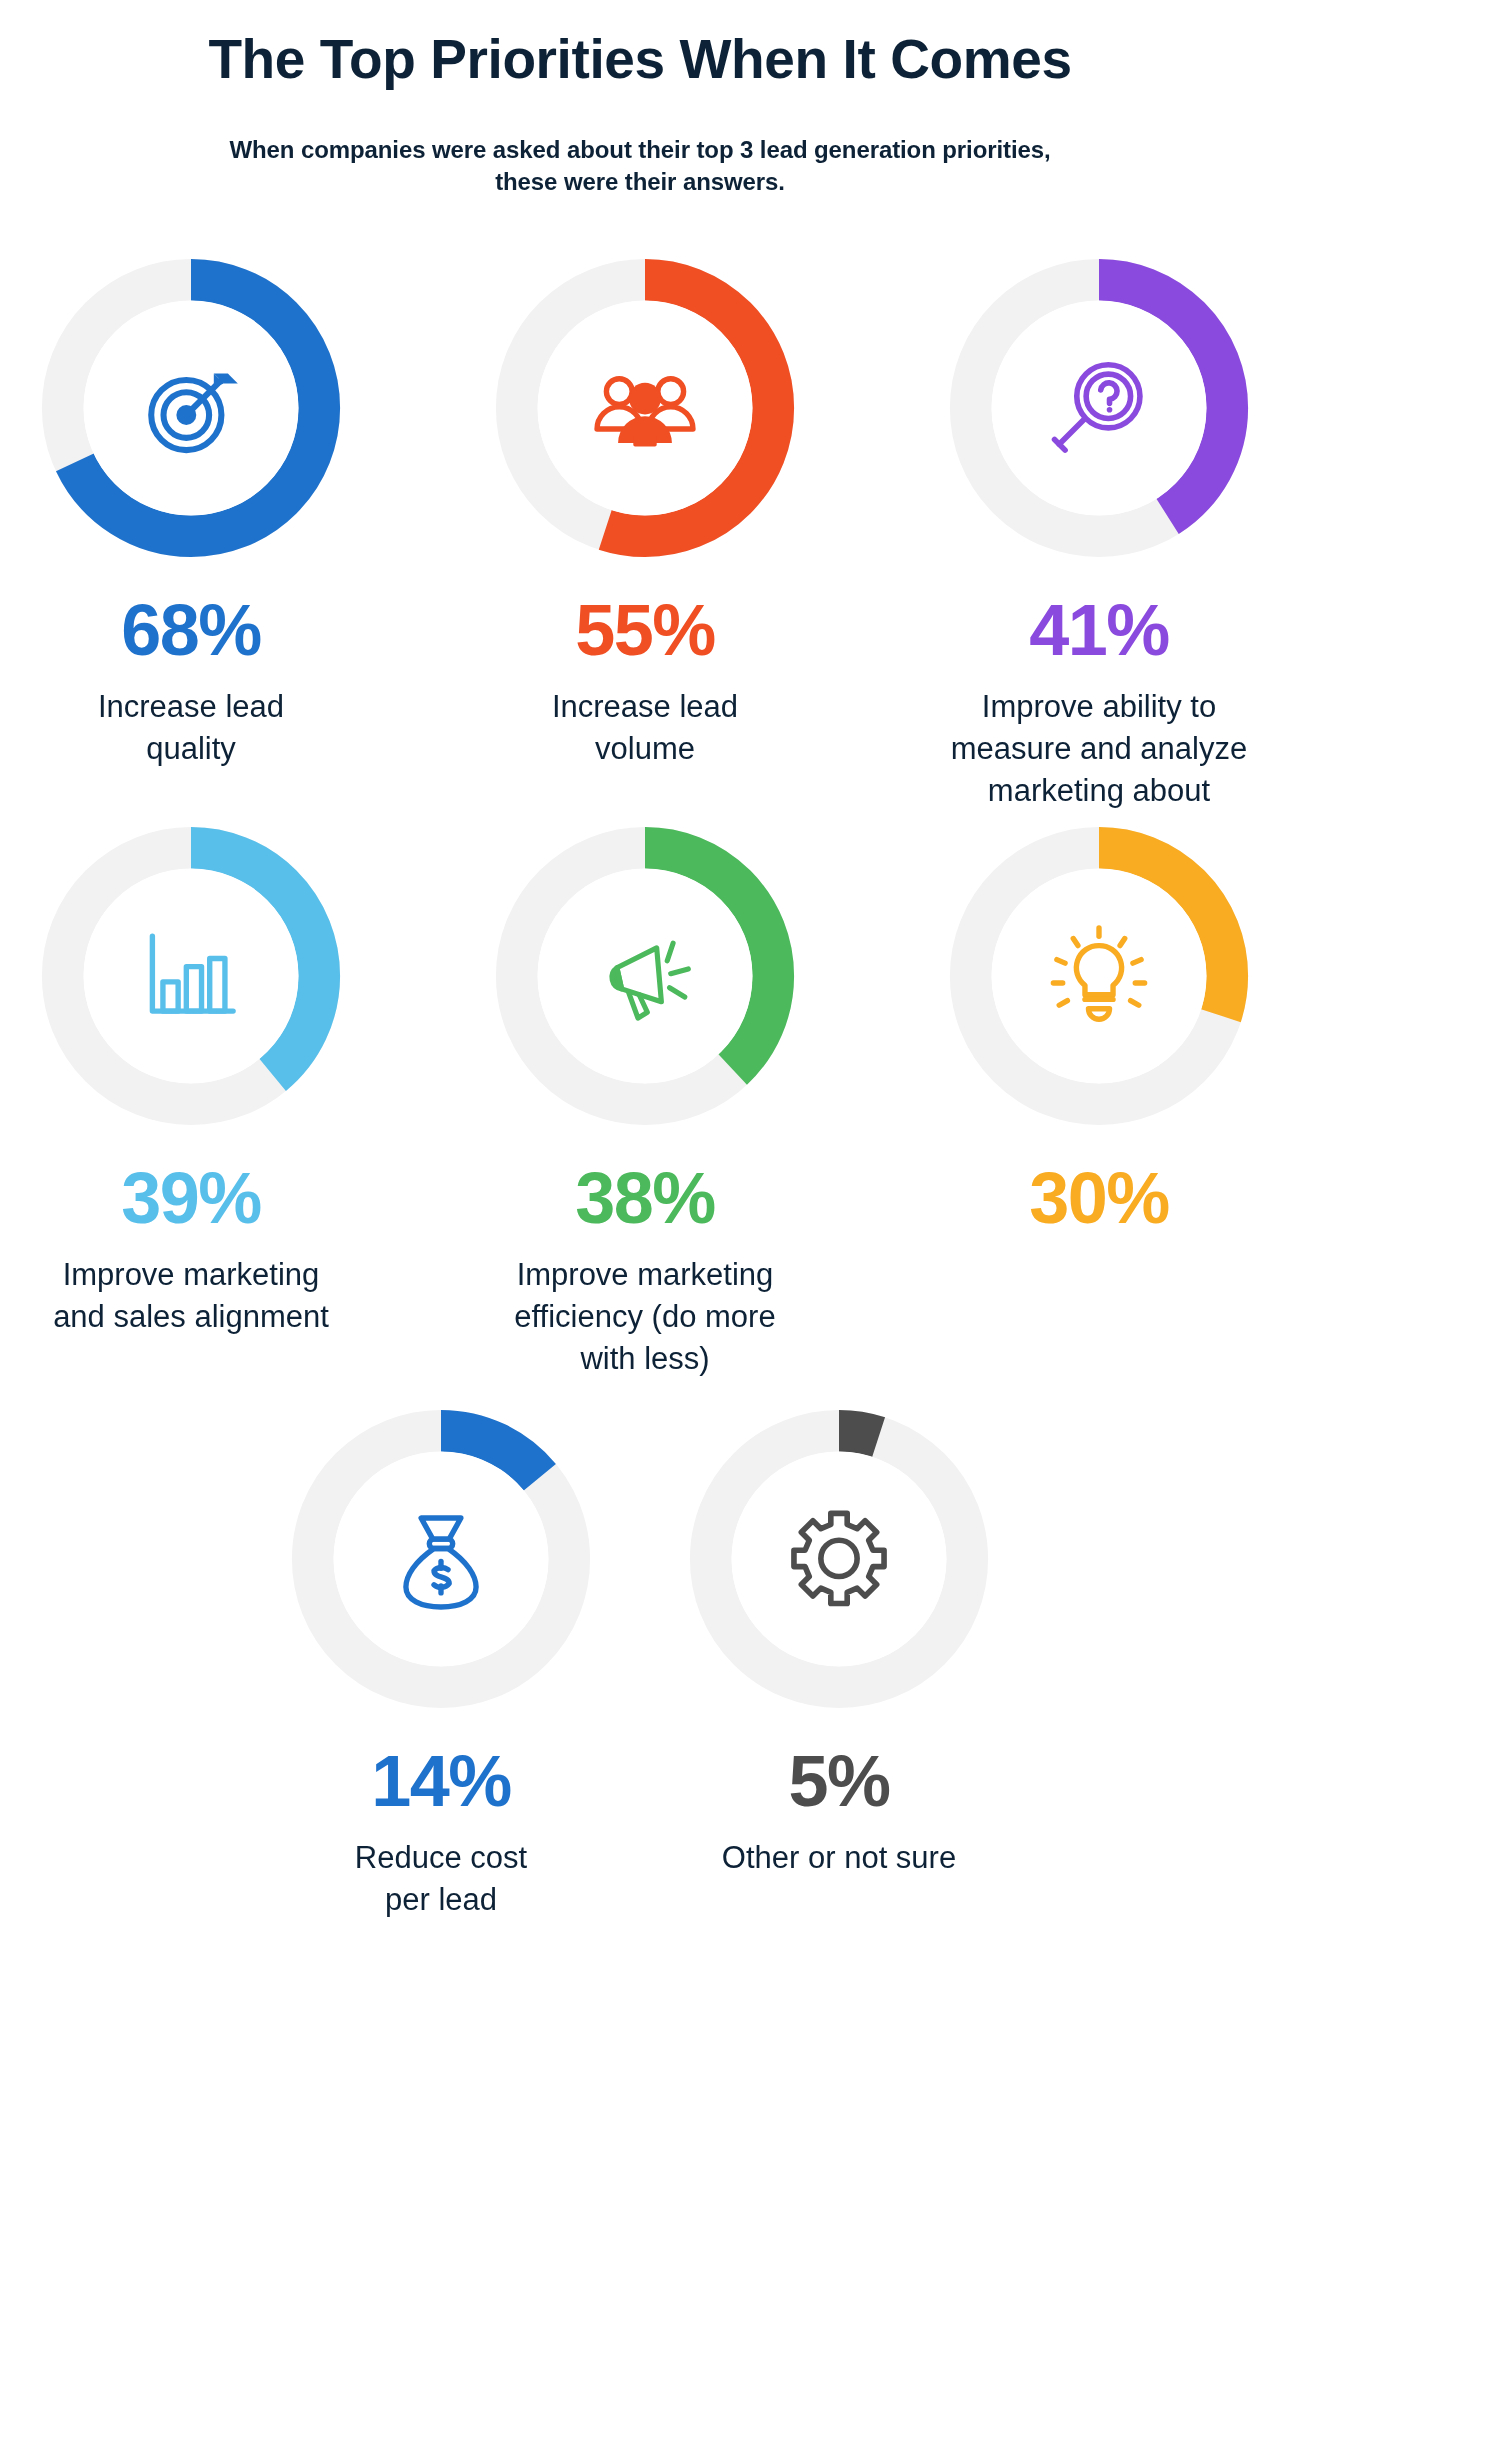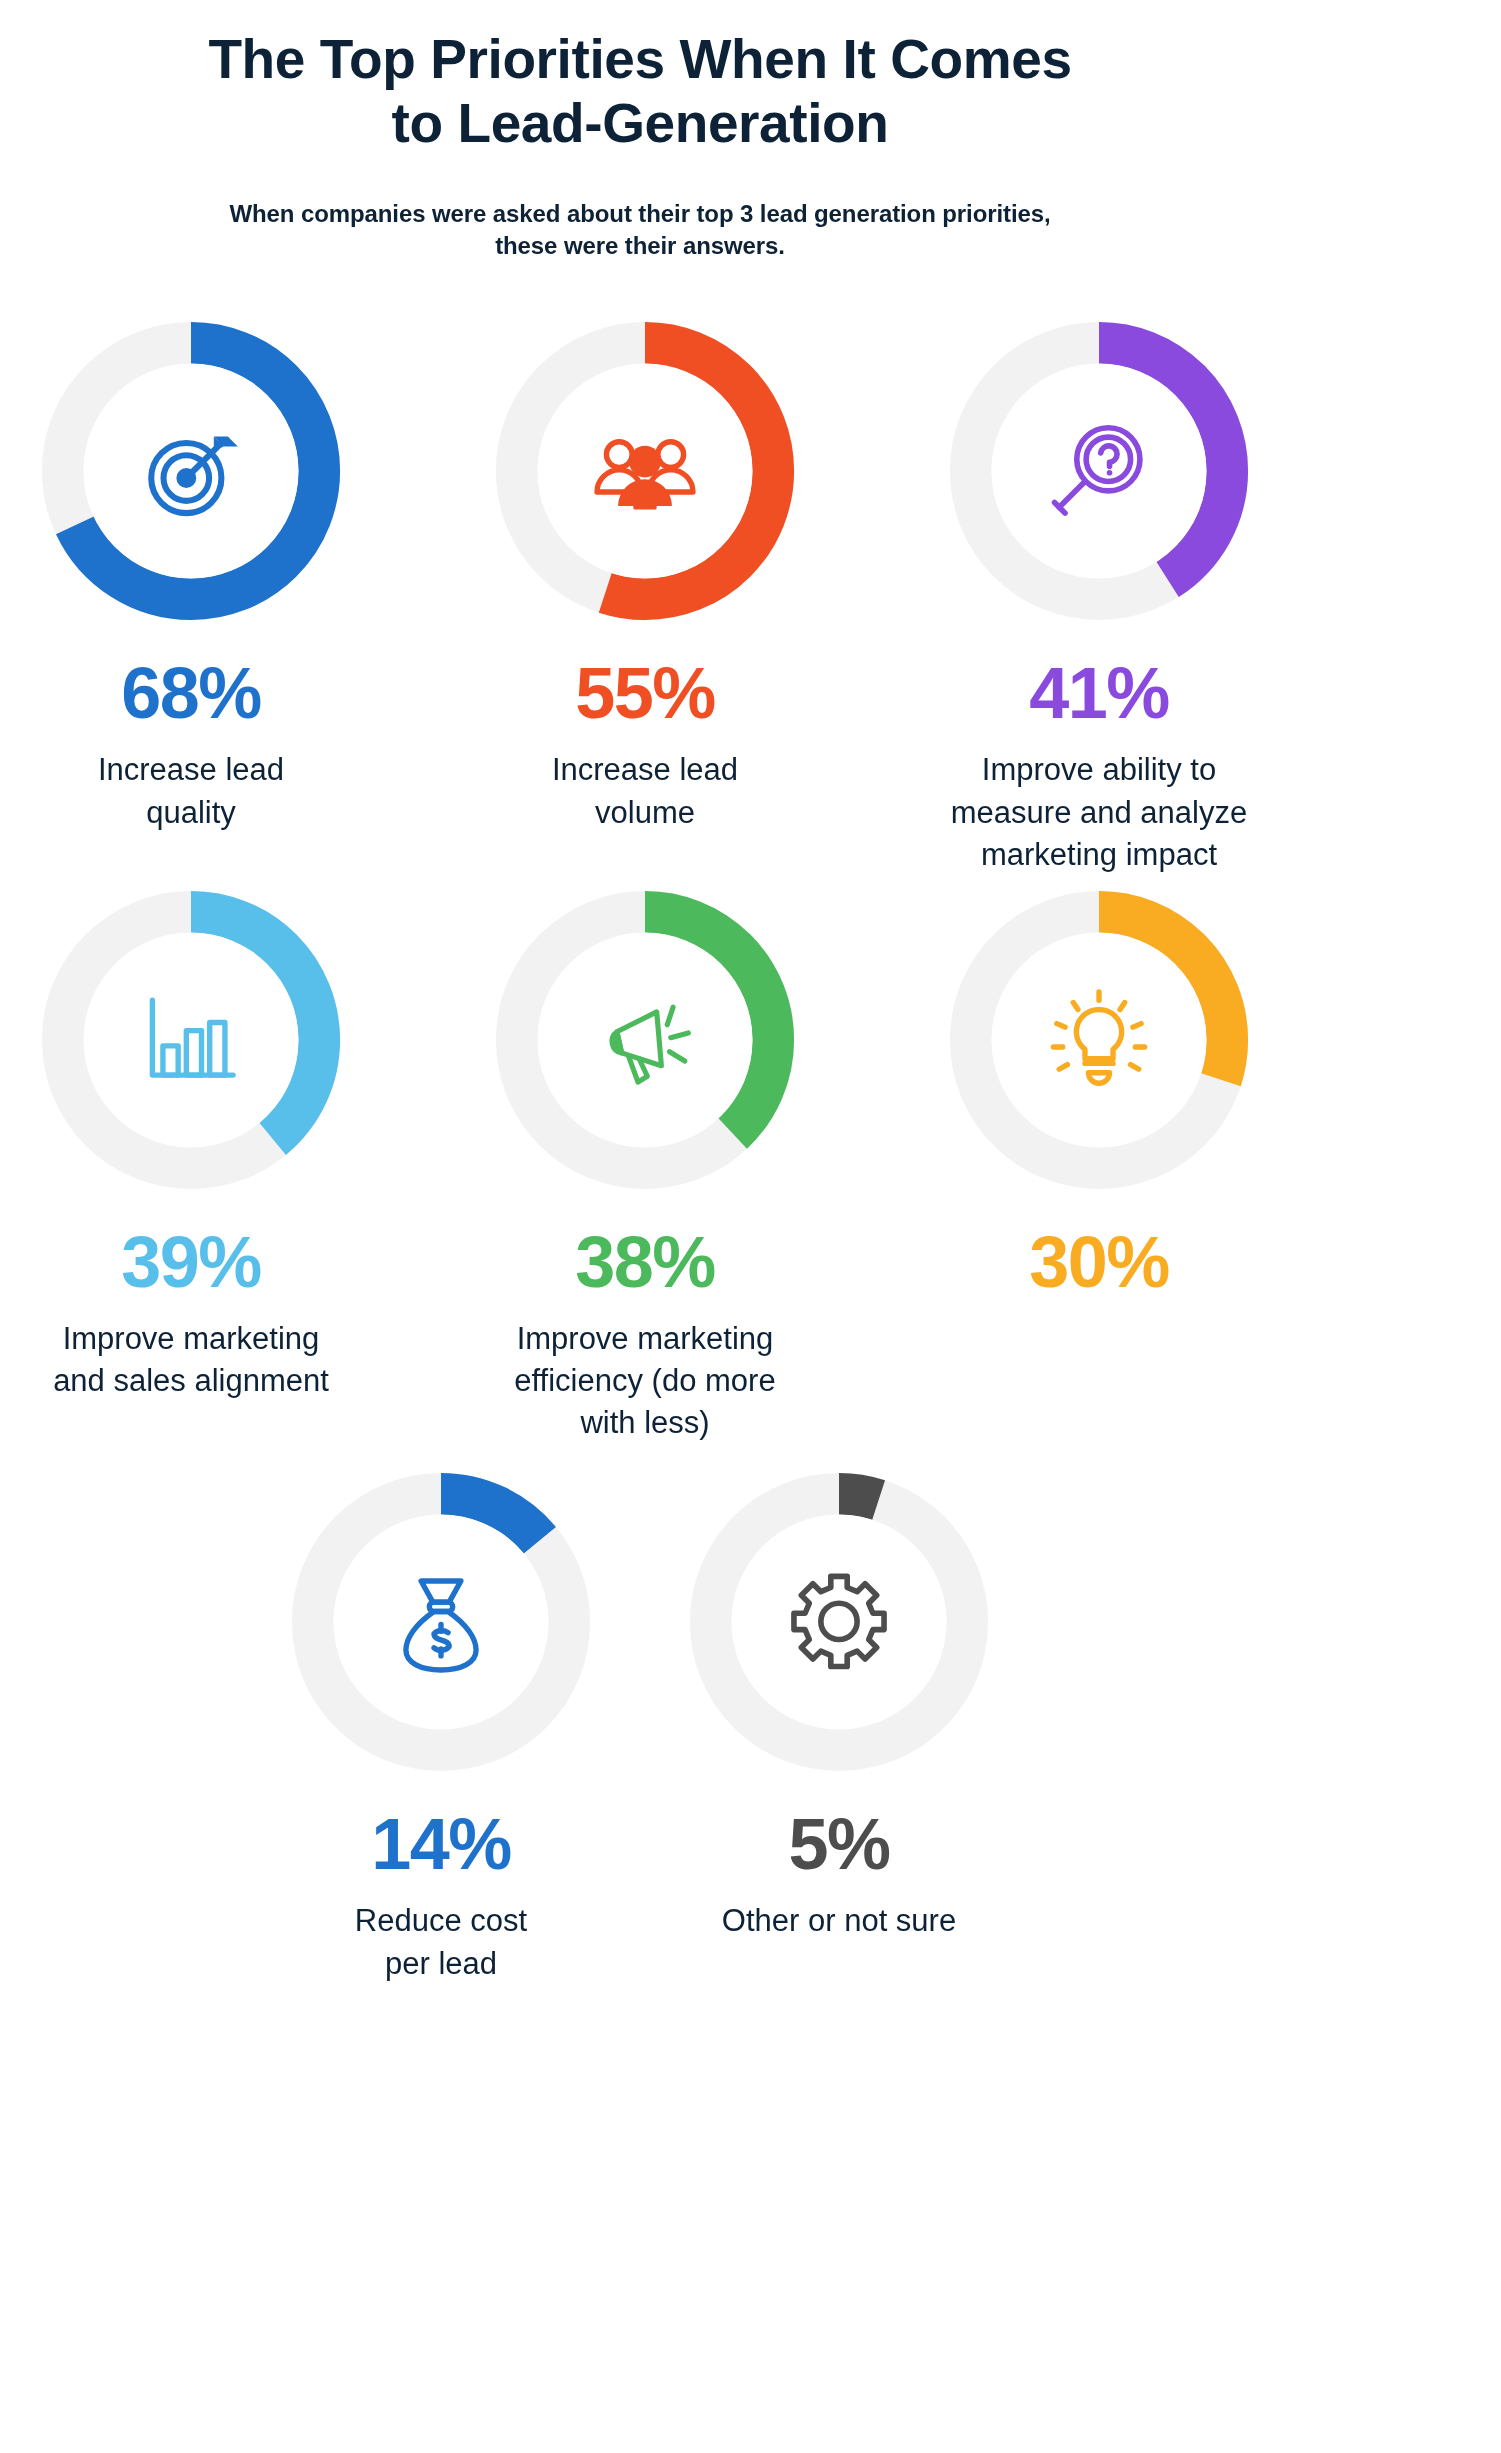--- a/index.html
+++ b/index.html
@@ -83,21 +83,20 @@
   .row-2 .donut-wrap { margin-top:8px; }
 </style>
 </head>
 <body>
 
 <div class="page">
 
   <div class="header">
     <div class="title">
       <span class="ln">The Top Priorities When It Comes</span>
-      <span class="ln">to Lead-Generation</span>
     </div>
     <div class="subtitle">
       <span class="ln">When companies were asked about their top 3 lead generation priorities,</span>
       <span class="ln">these were their answers.</span>
     </div>
   </div>
 
   <div class="rows">
     <div class="row row-3">
         <div class="stat">
@@ -168,21 +167,21 @@
       <path d="M51.5 34.5 a7 7 0 1 1 7.5 8 v3.5"></path>
       <circle cx="59" cy="51.5" r="2.4" fill="currentColor" stroke="none"></circle>
     </svg>
               </span>
             </div>
           </div>
           <div class="pct" style="color: rgb(138, 74, 222);">41%</div>
           <div class="caption">
             <span style="display: block;">Improve ability to</span>
             <span style="display: block;">measure and analyze</span>
-            <span style="display: block;">marketing impact</span>
+            <span style="display: block;">marketing about</span>
           </div>
         </div>
       </div>
     <div class="row row-3">
         <div class="stat">
           <div class="donut-wrap">
             <svg class="donut-svg" viewBox="0 0 330 330">
               <circle cx="165" cy="165" r="129" fill="none" stroke="#f2f2f2" stroke-width="42"></circle>
               <circle cx="165" cy="165" r="129" fill="none" stroke="#58bfeb" stroke-width="42" stroke-dasharray="316.107052804205 494.4238518219616"></circle>
             </svg>

